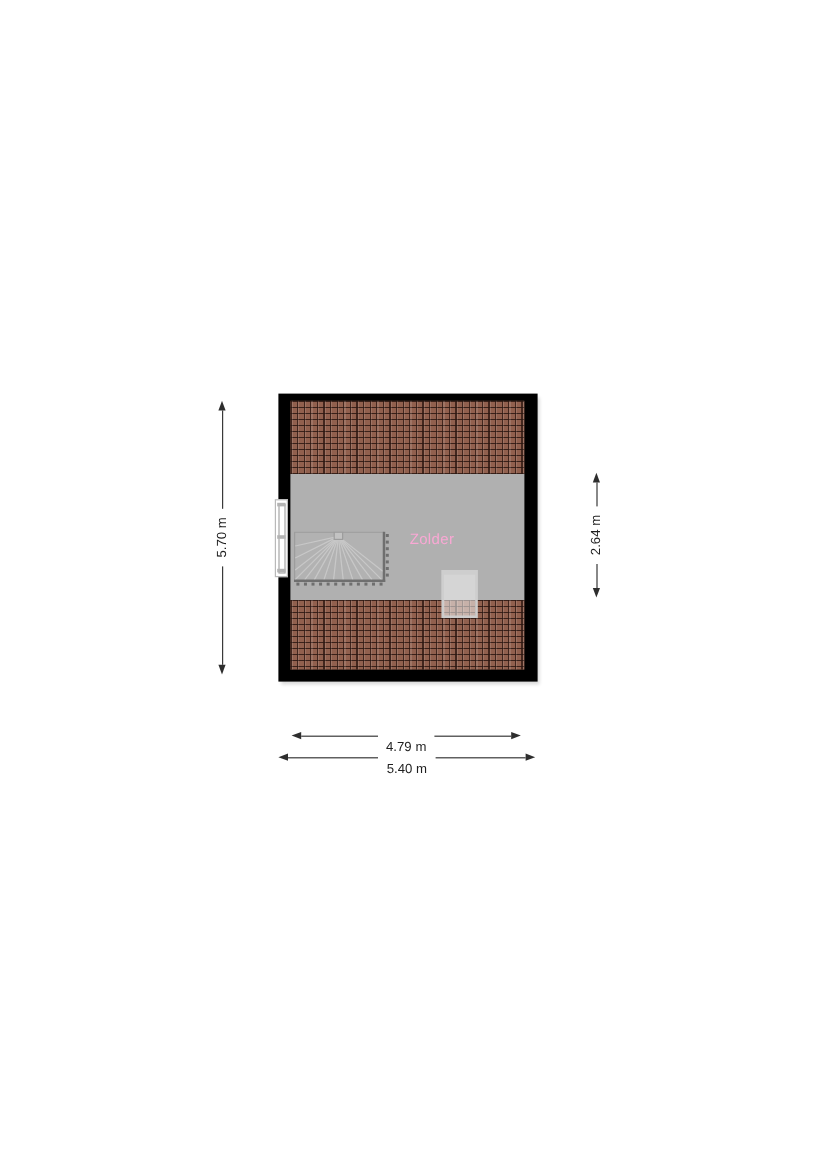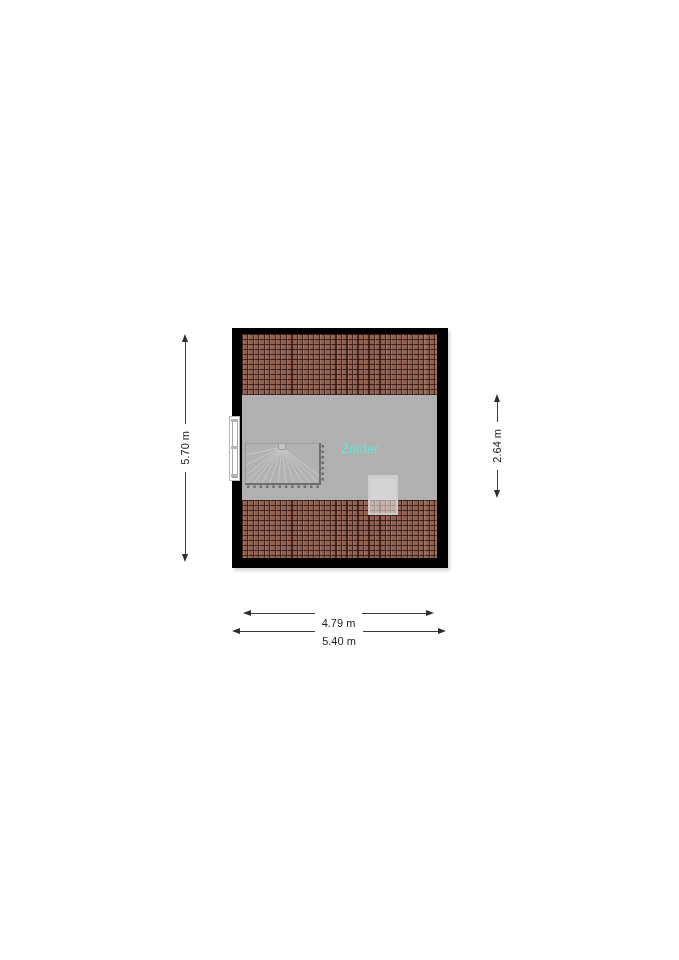--- a/index.html
+++ b/index.html
@@ -25,21 +25,21 @@
         rgba(0,0,0,0) 2px, rgba(0,0,0,0) 5.5px),
       repeating-linear-gradient(180deg, rgba(38,19,14,.82) 0px, rgba(38,19,14,.82) 1px,
         rgba(0,0,0,0) 1px, rgba(0,0,0,0) 5px);
   }
   .roof-top{height:61px;}
   .floor{height:105px;background:#b0b0b0;}
   .roof-bottom{flex:1;}
 
   .room-label{
     position:absolute;left:84px;top:114px;width:88px;
-    text-align:center;font-size:12.5px;color:#5eead4;letter-spacing:.3px;
+    text-align:center;font-size:12.5px;color:#f9a8d4;letter-spacing:.3px;
   }
 
   .stairs{position:absolute;left:13px;top:115px;}
 
   .win{
     position:absolute;left:-3px;top:88px;width:11px;height:65px;
     background:#ffffff;border:1px solid #b9b9b9;box-sizing:border-box;
   }
   .win-glass{
     position:absolute;left:2px;top:3px;width:4px;height:56px;

